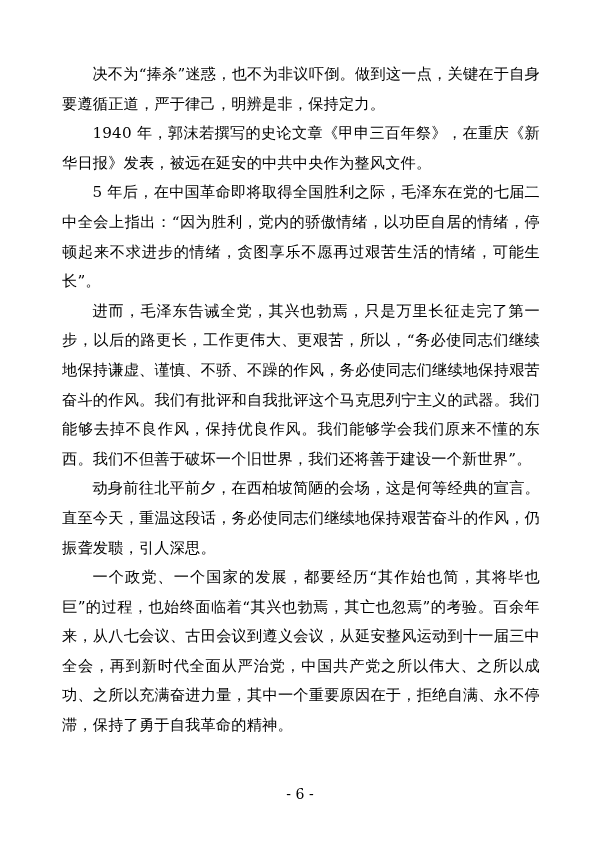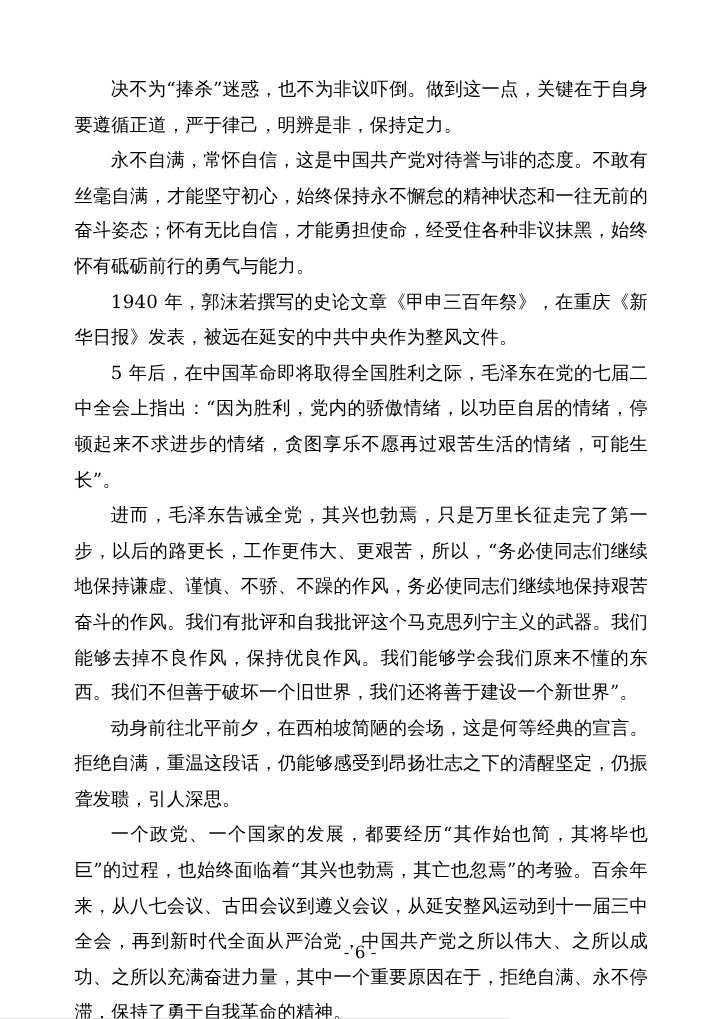--- a/index.html
+++ b/index.html
@@ -47,21 +47,20 @@
     font-size: 14px;
     color: #000000;
   }
 </style>
 </head>
 <body>
 
 <div class="page">
   <div class="content">
     <p class="para">决不为“捧杀”迷惑，也不为非议吓倒。做到这一点，关键在于自身要遵循正道，严于律己，明辨是非，保持定力。</p>
-    <p class="para">永不自满，常怀自信，这是中国共产党对待誉与诽的态度。不敢有丝毫自满，才能坚守初心，始终保持永不懈怠的精神状态和一往无前的奋斗姿态；怀有无比自信，才能勇担使命，经受住各种非议抹黑，始终怀有砥砺前行的勇气与能力。</p>
     <p class="para">1940 年，郭沫若撰写的史论文章《甲申三百年祭》，在重庆《新华日报》发表，被远在延安的中共中央作为整风文件。</p>
     <p class="para">5 年后，在中国革命即将取得全国胜利之际，毛泽东在党的七届二中全会上指出：“因为胜利，党内的骄傲情绪，以功臣自居的情绪，停顿起来不求进步的情绪，贪图享乐不愿再过艰苦生活的情绪，可能生长”。</p>
     <p class="para">进而，毛泽东告诫全党，其兴也勃焉，只是万里长征走完了第一步，以后的路更长，工作更伟大、更艰苦，所以，“务必使同志们继续地保持谦虚、谨慎、不骄、不躁的作风，务必使同志们继续地保持艰苦奋斗的作风。我们有批评和自我批评这个马克思列宁主义的武器。我们能够去掉不良作风，保持优良作风。我们能够学会我们原来不懂的东西。我们不但善于破坏一个旧世界，我们还将善于建设一个新世界”。</p>
-    <p class="para">动身前往北平前夕，在西柏坡简陋的会场，这是何等经典的宣言。拒绝自满，重温这段话，仍能够感受到昂扬壮志之下的清醒坚定，仍振聋发聩，引人深思。</p>
+    <p class="para">动身前往北平前夕，在西柏坡简陋的会场，这是何等经典的宣言。直至今天，重温这段话，务必使同志们继续地保持艰苦奋斗的作风，仍振聋发聩，引人深思。</p>
     <p class="para">一个政党、一个国家的发展，都要经历“其作始也简，其将毕也巨”的过程，也始终面临着“其兴也勃焉，其亡也忽焉”的考验。百余年来，从八七会议、古田会议到遵义会议，从延安整风运动到十一届三中全会，再到新时代全面从严治党，中国共产党之所以伟大、之所以成功、之所以充满奋进力量，其中一个重要原因在于，拒绝自满、永不停滞，保持了勇于自我革命的精神。</p>
   </div>
   <div class="footer">- 6 -</div>
 </div>
 
 </body></html>

